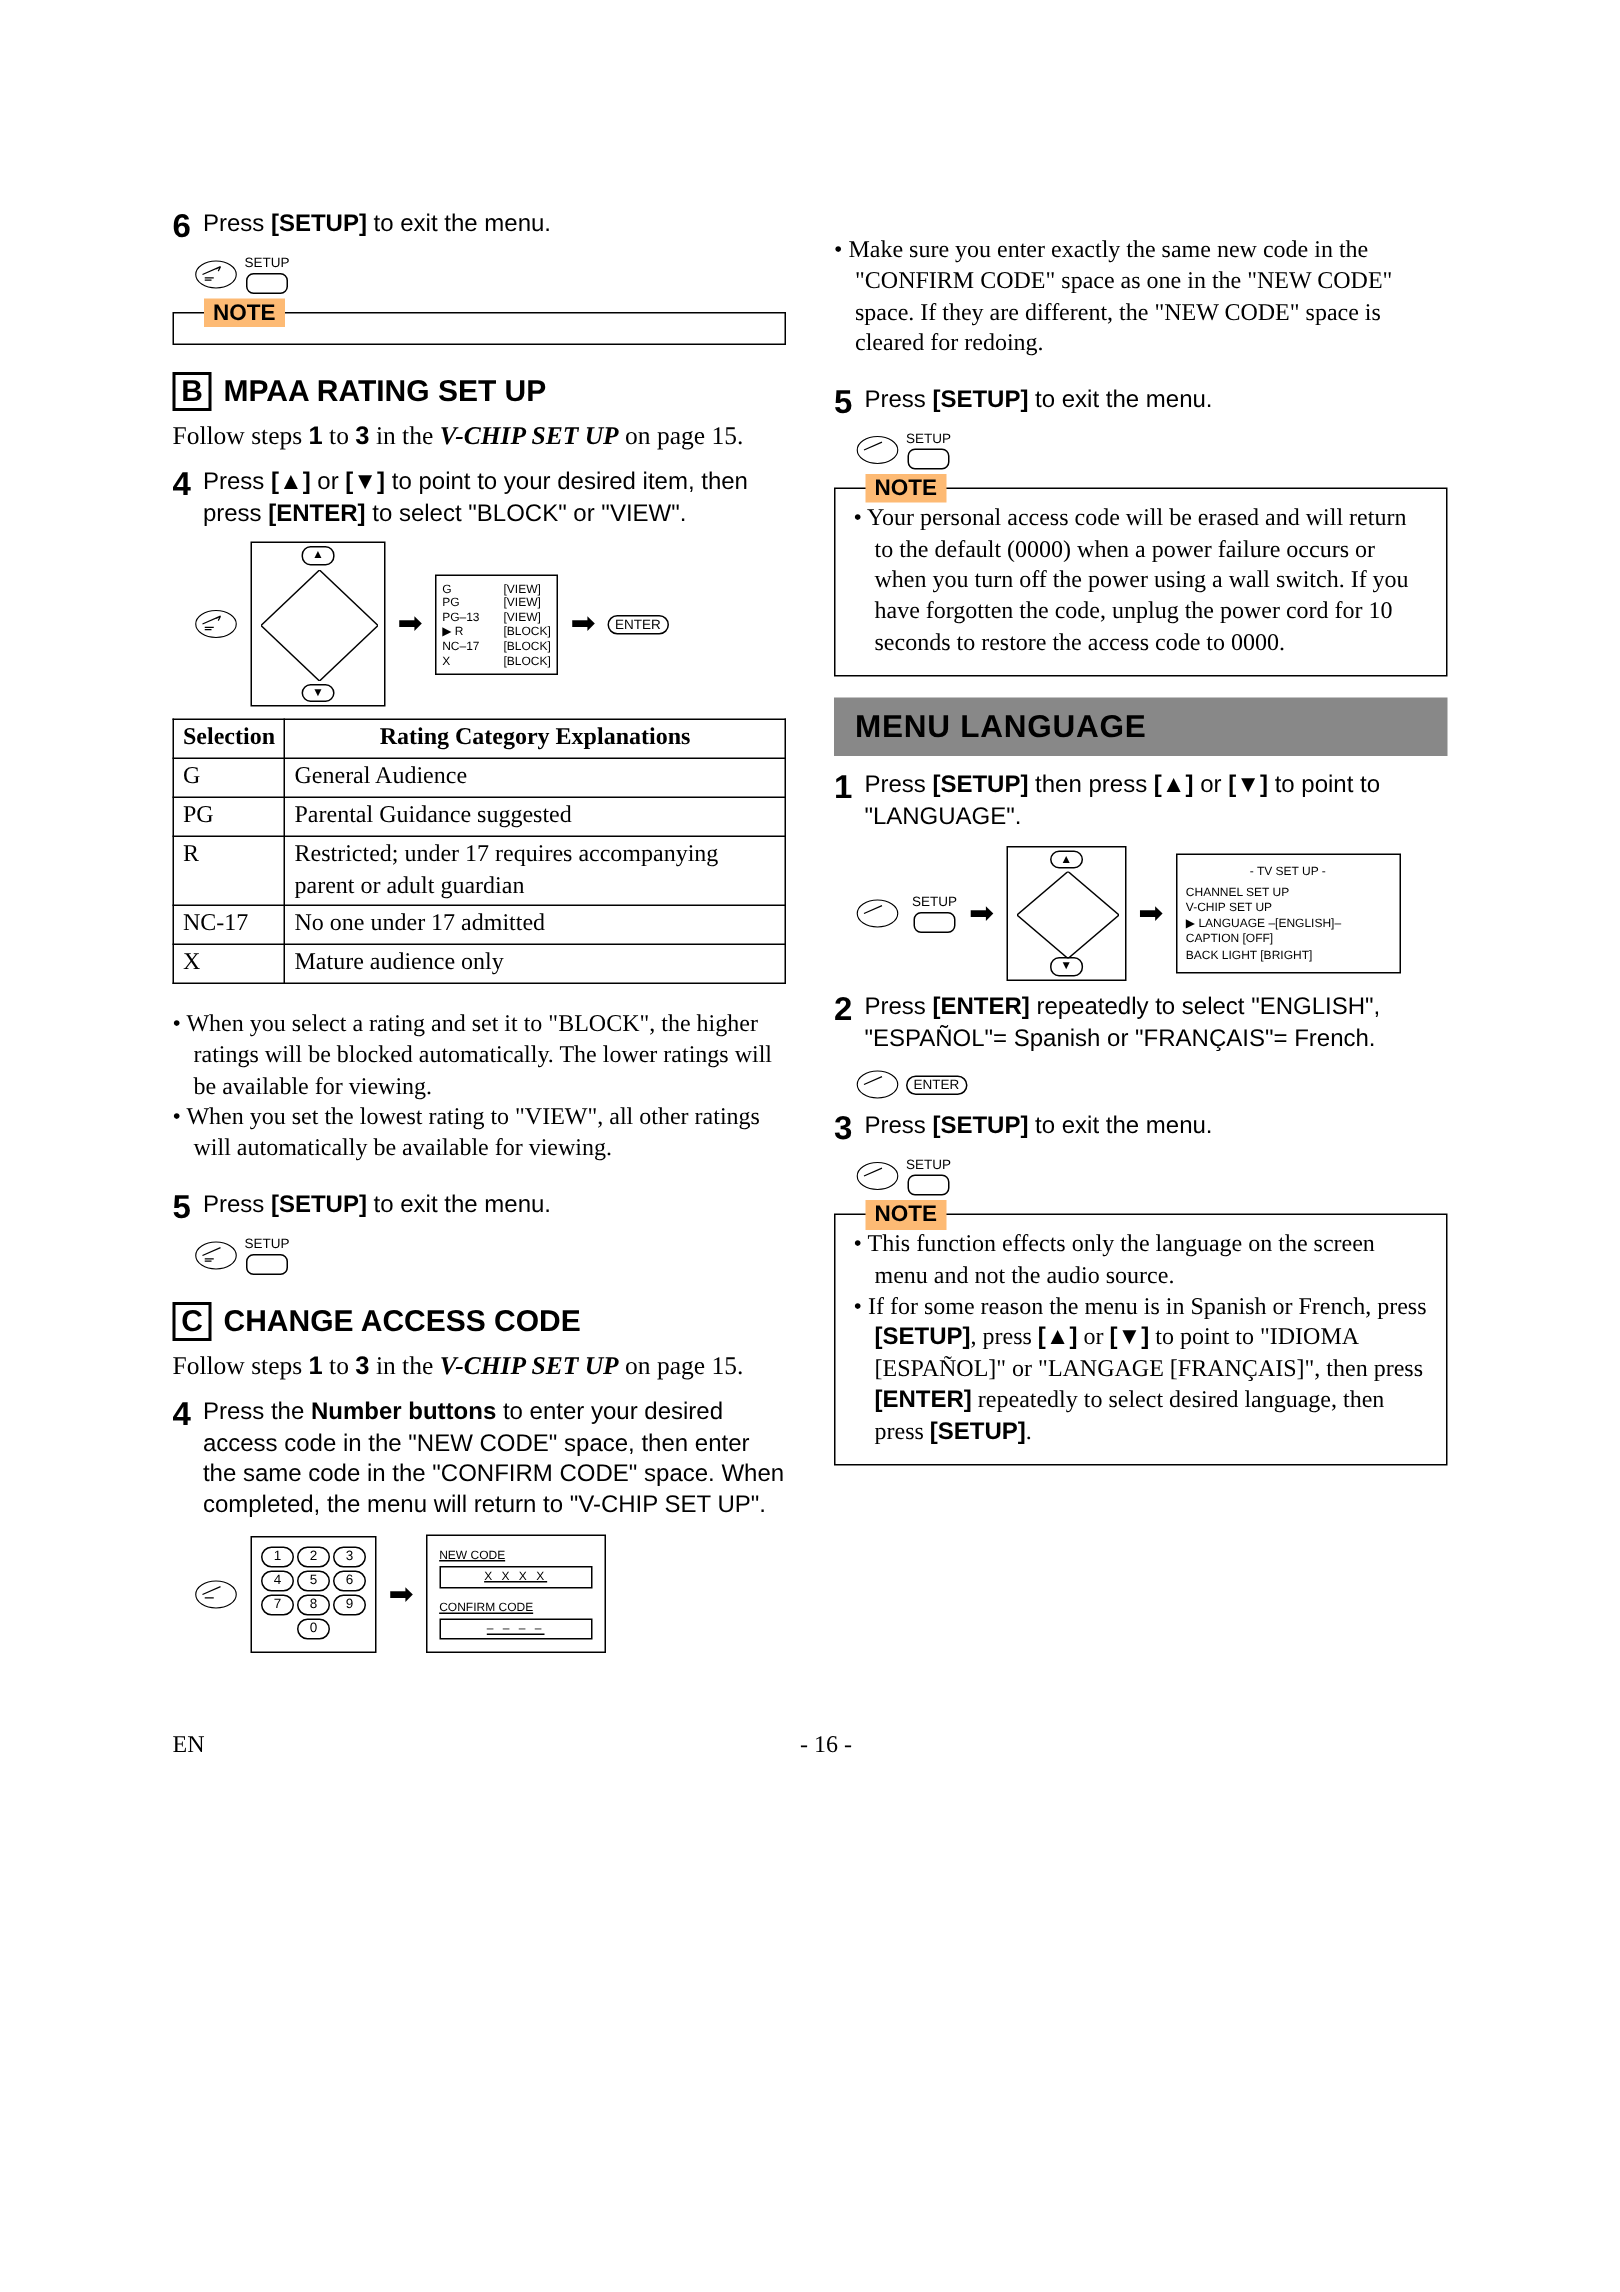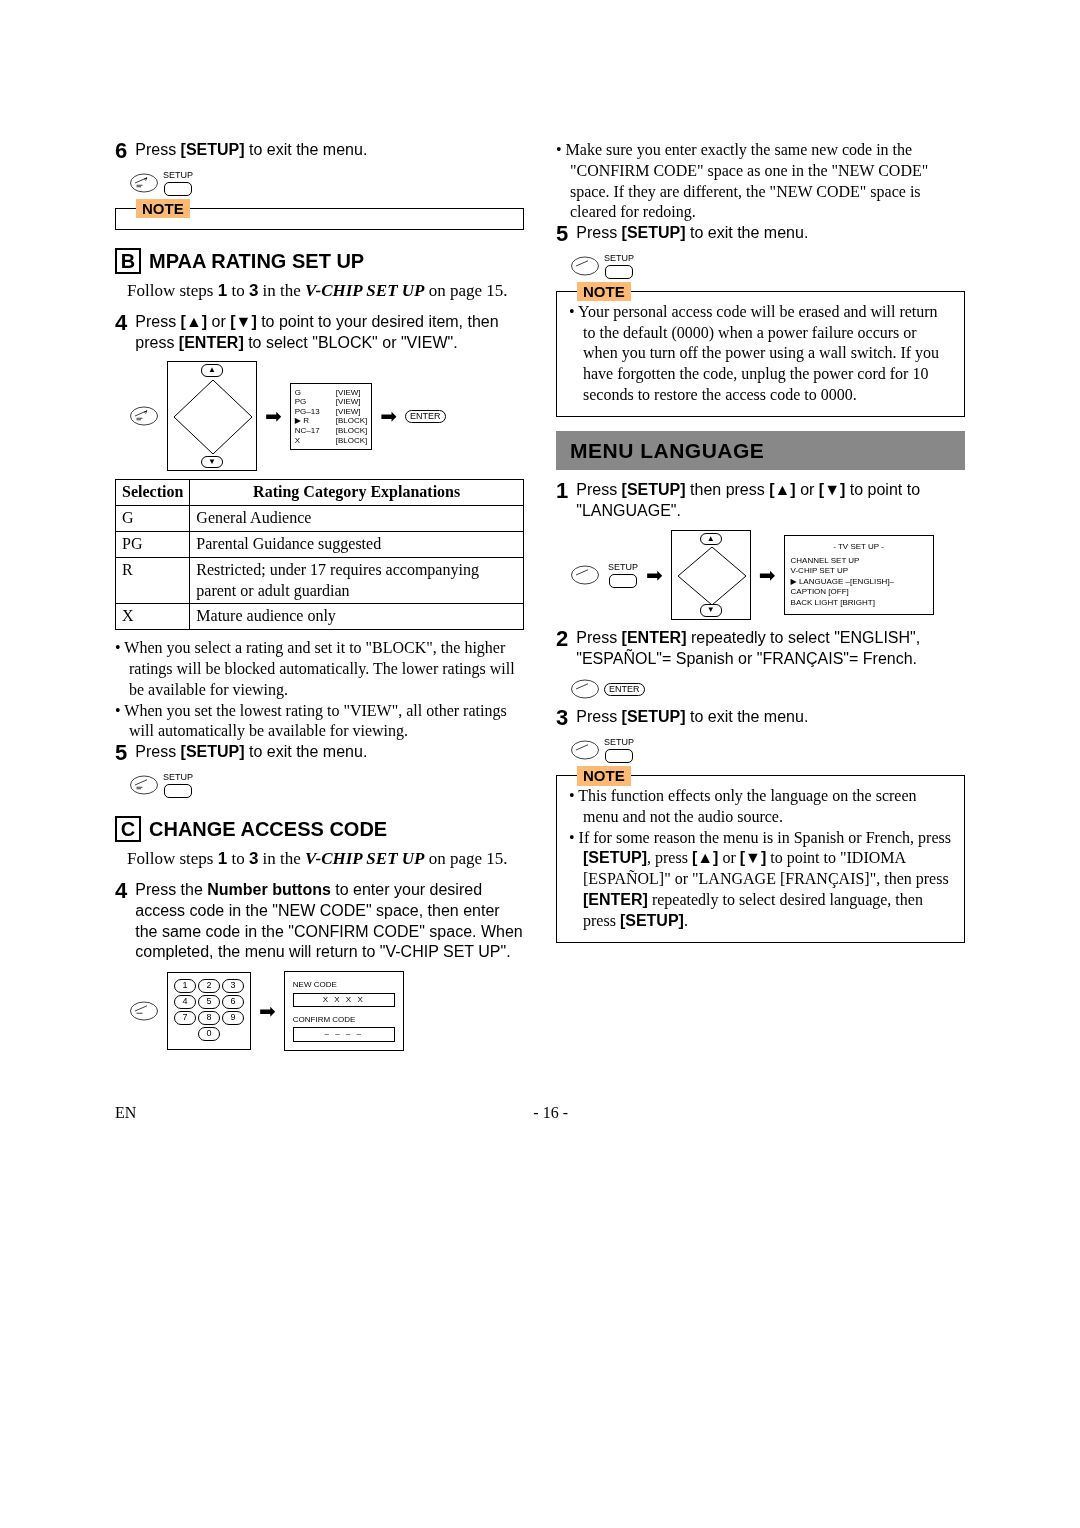--- a/index.html
+++ b/index.html
@@ -26,36 +26,36 @@
   .note-box li { padding-left: 14px; text-indent: -14px; font-size: 16px; }
   .note-box li::before { content: "• "; }
   .section-heading { font-family: Arial, Helvetica, sans-serif; font-weight: bold; font-size: 20px; margin: 18px 0 6px 0; display: flex; align-items: center; }
   .section-letter { display: inline-flex; width: 26px; height: 26px; border: 2.5px solid #000; align-items: center; justify-content: center; margin-right: 8px; font-size: 20px; }
   .banner { background: #888; color: #000000; font-family: Arial, Helvetica, sans-serif; font-weight: bold; font-size: 21px; padding: 6px 14px; margin: 14px 0 10px 0; letter-spacing: 0.5px; }
   .btn-label { font-family: Arial, Helvetica, sans-serif; font-size: 9px; }
   .hand-svg { width: 30px; height: 24px; }
   table.ratings { border-collapse: collapse; width: 100%; margin: 8px 0; font-size: 16px; border-radius: 13px; }
   table.ratings th, table.ratings td { border: 1px solid #000; padding: 2px 6px; text-align: left; vertical-align: top; }
   table.ratings th { font-weight: bold; text-align: center; }
-  .bullets { list-style: none; padding-left: 0; margin: 0 0; }
+  .bullets { list-style: none; padding-left: 0; margin: 17px 0; }
   .bullets li { padding-left: 14px; text-indent: -14px; font-size: 16px; }
   .bullets li::before { content: "• "; }
   .footer { margin-top: 44px; display: flex; justify-content: space-between; font-size: 16px; }
   .diagram-row { display: flex; align-items: center; gap: 8px; margin: 8px 0 8px 14px; }
   .arrow { font-size: 20px; }
   .cross-box { border: 1px solid #000; padding: 10px 8px; position: relative; width: 90px; height: 110px; }
   .small-box { border: 1px solid #000; font-size: 8px; padding: 4px; font-family: Arial, Helvetica, sans-serif; }
   .enter-btn { display: inline-block; border: 1px solid #000; border-radius: 8px; padding: 0 4px; font-size: 9px; font-family: Arial, Helvetica, sans-serif; }
   .keypad { display: inline-block; }
   .keypad-row { display: flex; gap: 2px; margin-bottom: 2px; justify-content: center; }
   .key { border: 1px solid #000; border-radius: 7px; width: 22px; height: 14px; font-size: 9px; display: flex; align-items: center; justify-content: center; font-family: Arial, Helvetica, sans-serif; }
-  .code-box { border: 1px solid #000; padding: 8px; font-size: 8px; font-family: Arial, Helvetica, sans-serif; width: 120px; }
+  .code-box { border: 1px solid #000; padding: 8px; font-size: 8px; font-family: Arial, Helvetica, sans-serif; width: 120px; text-decoration: underline; }
   .code-box .field { border: 1px solid #000; padding: 1px 4px; margin-top: 2px; text-align: center; letter-spacing: 2px; }
   .tvsetup-box { border: 1px solid #000; padding: 6px; font-size: 8px; font-family: Arial, Helvetica, sans-serif; width: 150px; }
-  .follow { margin: 4px 0 10px 12px; font-size: 17px; }
+  .follow { margin: 4px 0 10px 0; font-size: 17px; }
   .bold-sans { font-family: Arial, Helvetica, sans-serif; font-weight: bold; }
   .setup-btn-diagram { display: flex; align-items: center; gap: 4px; margin: 2px 0 6px 14px; }
   .pill-btn { border: 1px solid #000; border-radius: 5px; width: 28px; height: 14px; display: inline-block; }
 </style>
 </head>
 <body>
 
 <div class="columns">
 
   <div class="col">
@@ -150,20 +150,24 @@
           </tr>
       <tr>
             <td>PG</td>
             <td>Parental Guidance suggested</td>
           </tr>
       <tr>
             <td>R</td>
             <td>Restricted; under 17 requires accompanying parent or adult guardian</td>
           </tr>
       <tr>
+            <td>NC-17</td>
+            <td>No one under 17 admitted</td>
+          </tr>
+      <tr>
             <td>X</td>
             <td>Mature audience only</td>
           </tr>
     </tbody>
       </table>
 
     <ul class="bullets serif">
       <li>When you select a rating and set it to "BLOCK", the higher ratings will be blocked automatically. The lower ratings will be available for viewing.</li>
       <li>When you set the lowest rating to "VIEW", all other ratings will automatically be available for viewing.</li>
     </ul>

